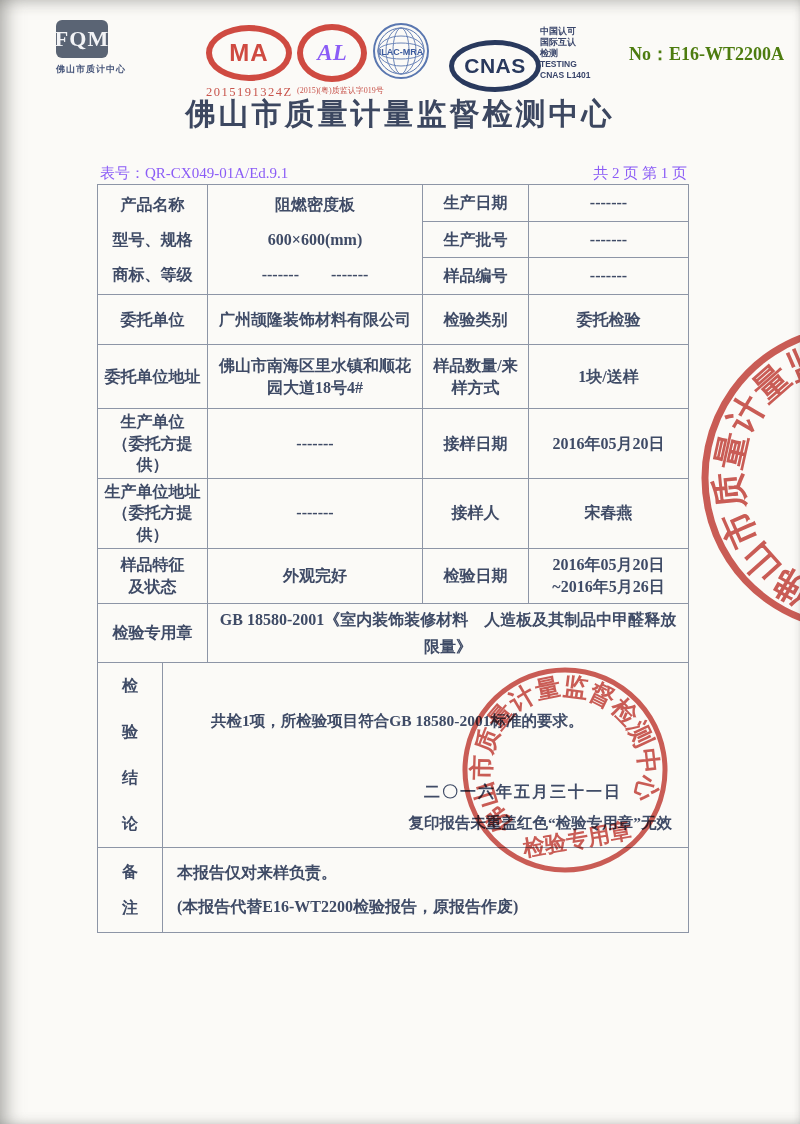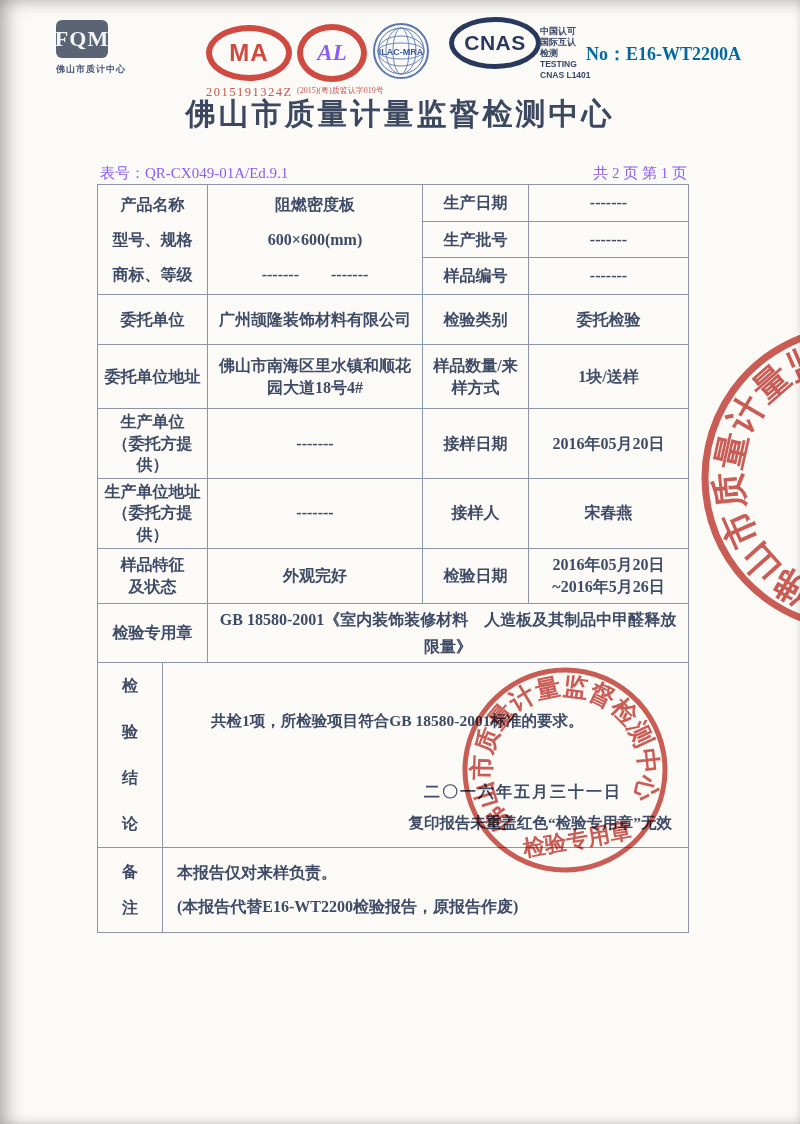--- a/index.html
+++ b/index.html
@@ -25,21 +25,21 @@
   .cma-oval span{color:#cf4a41;font-weight:bold;font-size:24px;letter-spacing:1px;font-family:"Liberation Sans",sans-serif;}
   .cma-num{margin-top:4px;text-align:center;color:#c8544c;font-size:12.5px;letter-spacing:1.5px;font-family:"Liberation Serif",serif;}
   .cal-oval{width:58px;height:46px;border:6px solid #cf4a41;}
   .cal-oval span{color:#8b5cf6;font-weight:bold;font-size:23px;font-style:italic;font-family:"Liberation Serif",serif;}
   .cal-num{margin-top:3px;text-align:center;color:#c8544c;font-size:8px;white-space:nowrap;}
   .cnas-oval{width:82px;height:42px;border:5px solid #29395d;border-radius:50%/50%;
     display:flex;align-items:center;justify-content:center;background:#fbfaf7;}
   .cnas-oval span{color:#29395d;font-weight:bold;font-size:21px;letter-spacing:.5px;font-family:"Liberation Sans",sans-serif;}
   .cnas-lines{font-size:9px;line-height:11px;color:#3a466b;font-weight:bold;}
   .cnas-lines .en{font-family:"Liberation Sans",sans-serif;font-size:8.5px;}
-  .report-no{font-size:18px;font-weight:bold;color:#0369a1;white-space:nowrap;}
+  .report-no{font-size:18px;font-weight:bold;color:#4d7c0f;white-space:nowrap;margin-left:43px;}
   
   .title{width:100%;text-align:center;font-size:30px;font-weight:bold;letter-spacing:3px;color:#3c4760;}
   .subtitle{width:100%;text-align:center;}
   .subtitle span{display:inline-block;font-size:28px;font-weight:bold;letter-spacing:44px;margin-right:-44px;color:#3c4760;}
   .meta{font-size:15px;color:#8b5cf6;}
   
   table.main{border-collapse:collapse;table-layout:fixed;width:591px;font-size:16px;font-weight:bold;color:#3f4b66;}
   table.main td{border:1px solid #8d95a6;padding:2px 4px;text-align:center;vertical-align:middle;line-height:1.35;}
   td.tl{text-align:left;padding-left:9px;padding-right:8px;}
   .line{display:block;}
@@ -89,21 +89,21 @@
       <circle cx="29" cy="29" r="27" fill="none" stroke="#5a77b0" stroke-width="2"></circle>
       <circle cx="29" cy="29" r="23" fill="none" stroke="#5a77b0" stroke-width="1"></circle>
       <ellipse cx="29" cy="29" rx="23" ry="8" fill="none" stroke="#6b85b8" stroke-width="1"></ellipse>
       <ellipse cx="29" cy="29" rx="23" ry="15" fill="none" stroke="#6b85b8" stroke-width="1"></ellipse>
       <ellipse cx="29" cy="29" rx="8" ry="23" fill="none" stroke="#6b85b8" stroke-width="1"></ellipse>
       <ellipse cx="29" cy="29" rx="15" ry="23" fill="none" stroke="#6b85b8" stroke-width="1"></ellipse>
       <text x="29" y="33" text-anchor="middle" font-size="9" font-weight="bold" fill="#3d5c9e" font-family="Liberation Sans,sans-serif">ILAC-MRA</text>
     </svg>
   </div>
 
-  <div class="abs" style="left:449px;top:17px;">
+  <div class="abs" style="left:449px;top:40px;">
     <div class="cnas-oval">
         <span>CNAS</span>
       </div>
   </div>
   <div class="abs cnas-lines" style="left:540px;top:26px;">
     <div>中国认可</div>
     <div>国际互认</div>
     <div>检测</div>
     <div class="en">TESTING</div>
     <div class="en">CNAS L1401</div>

